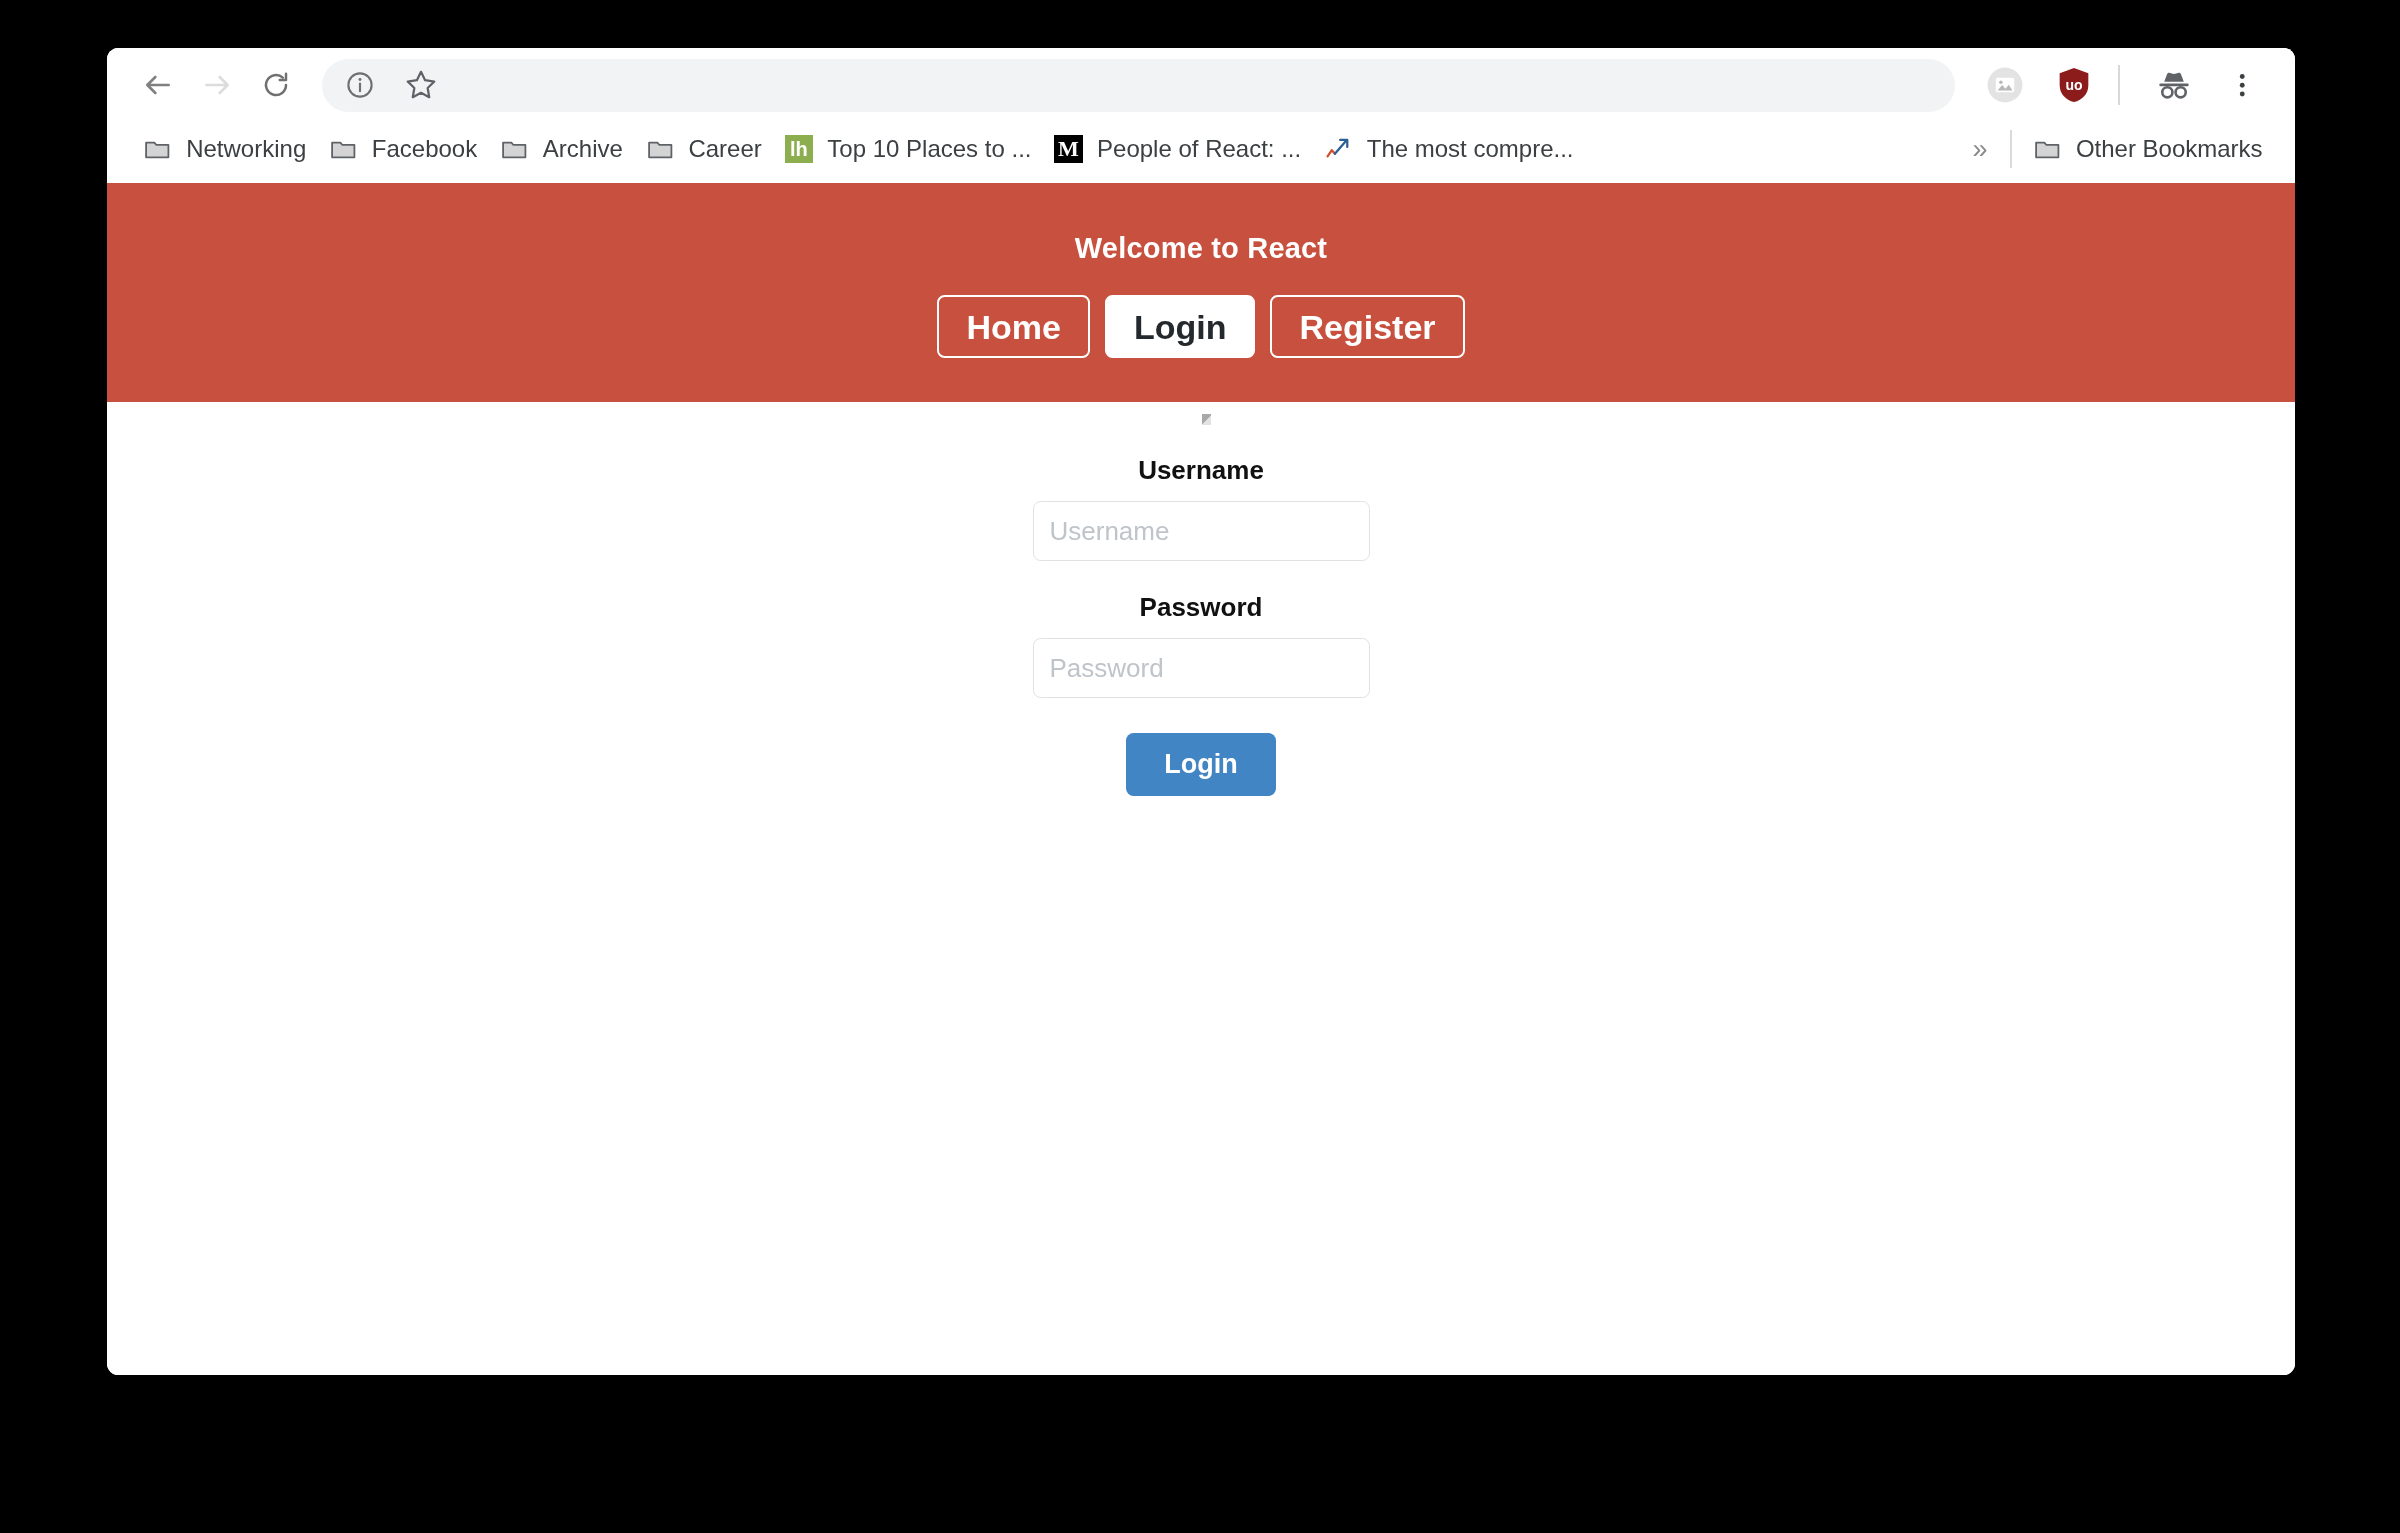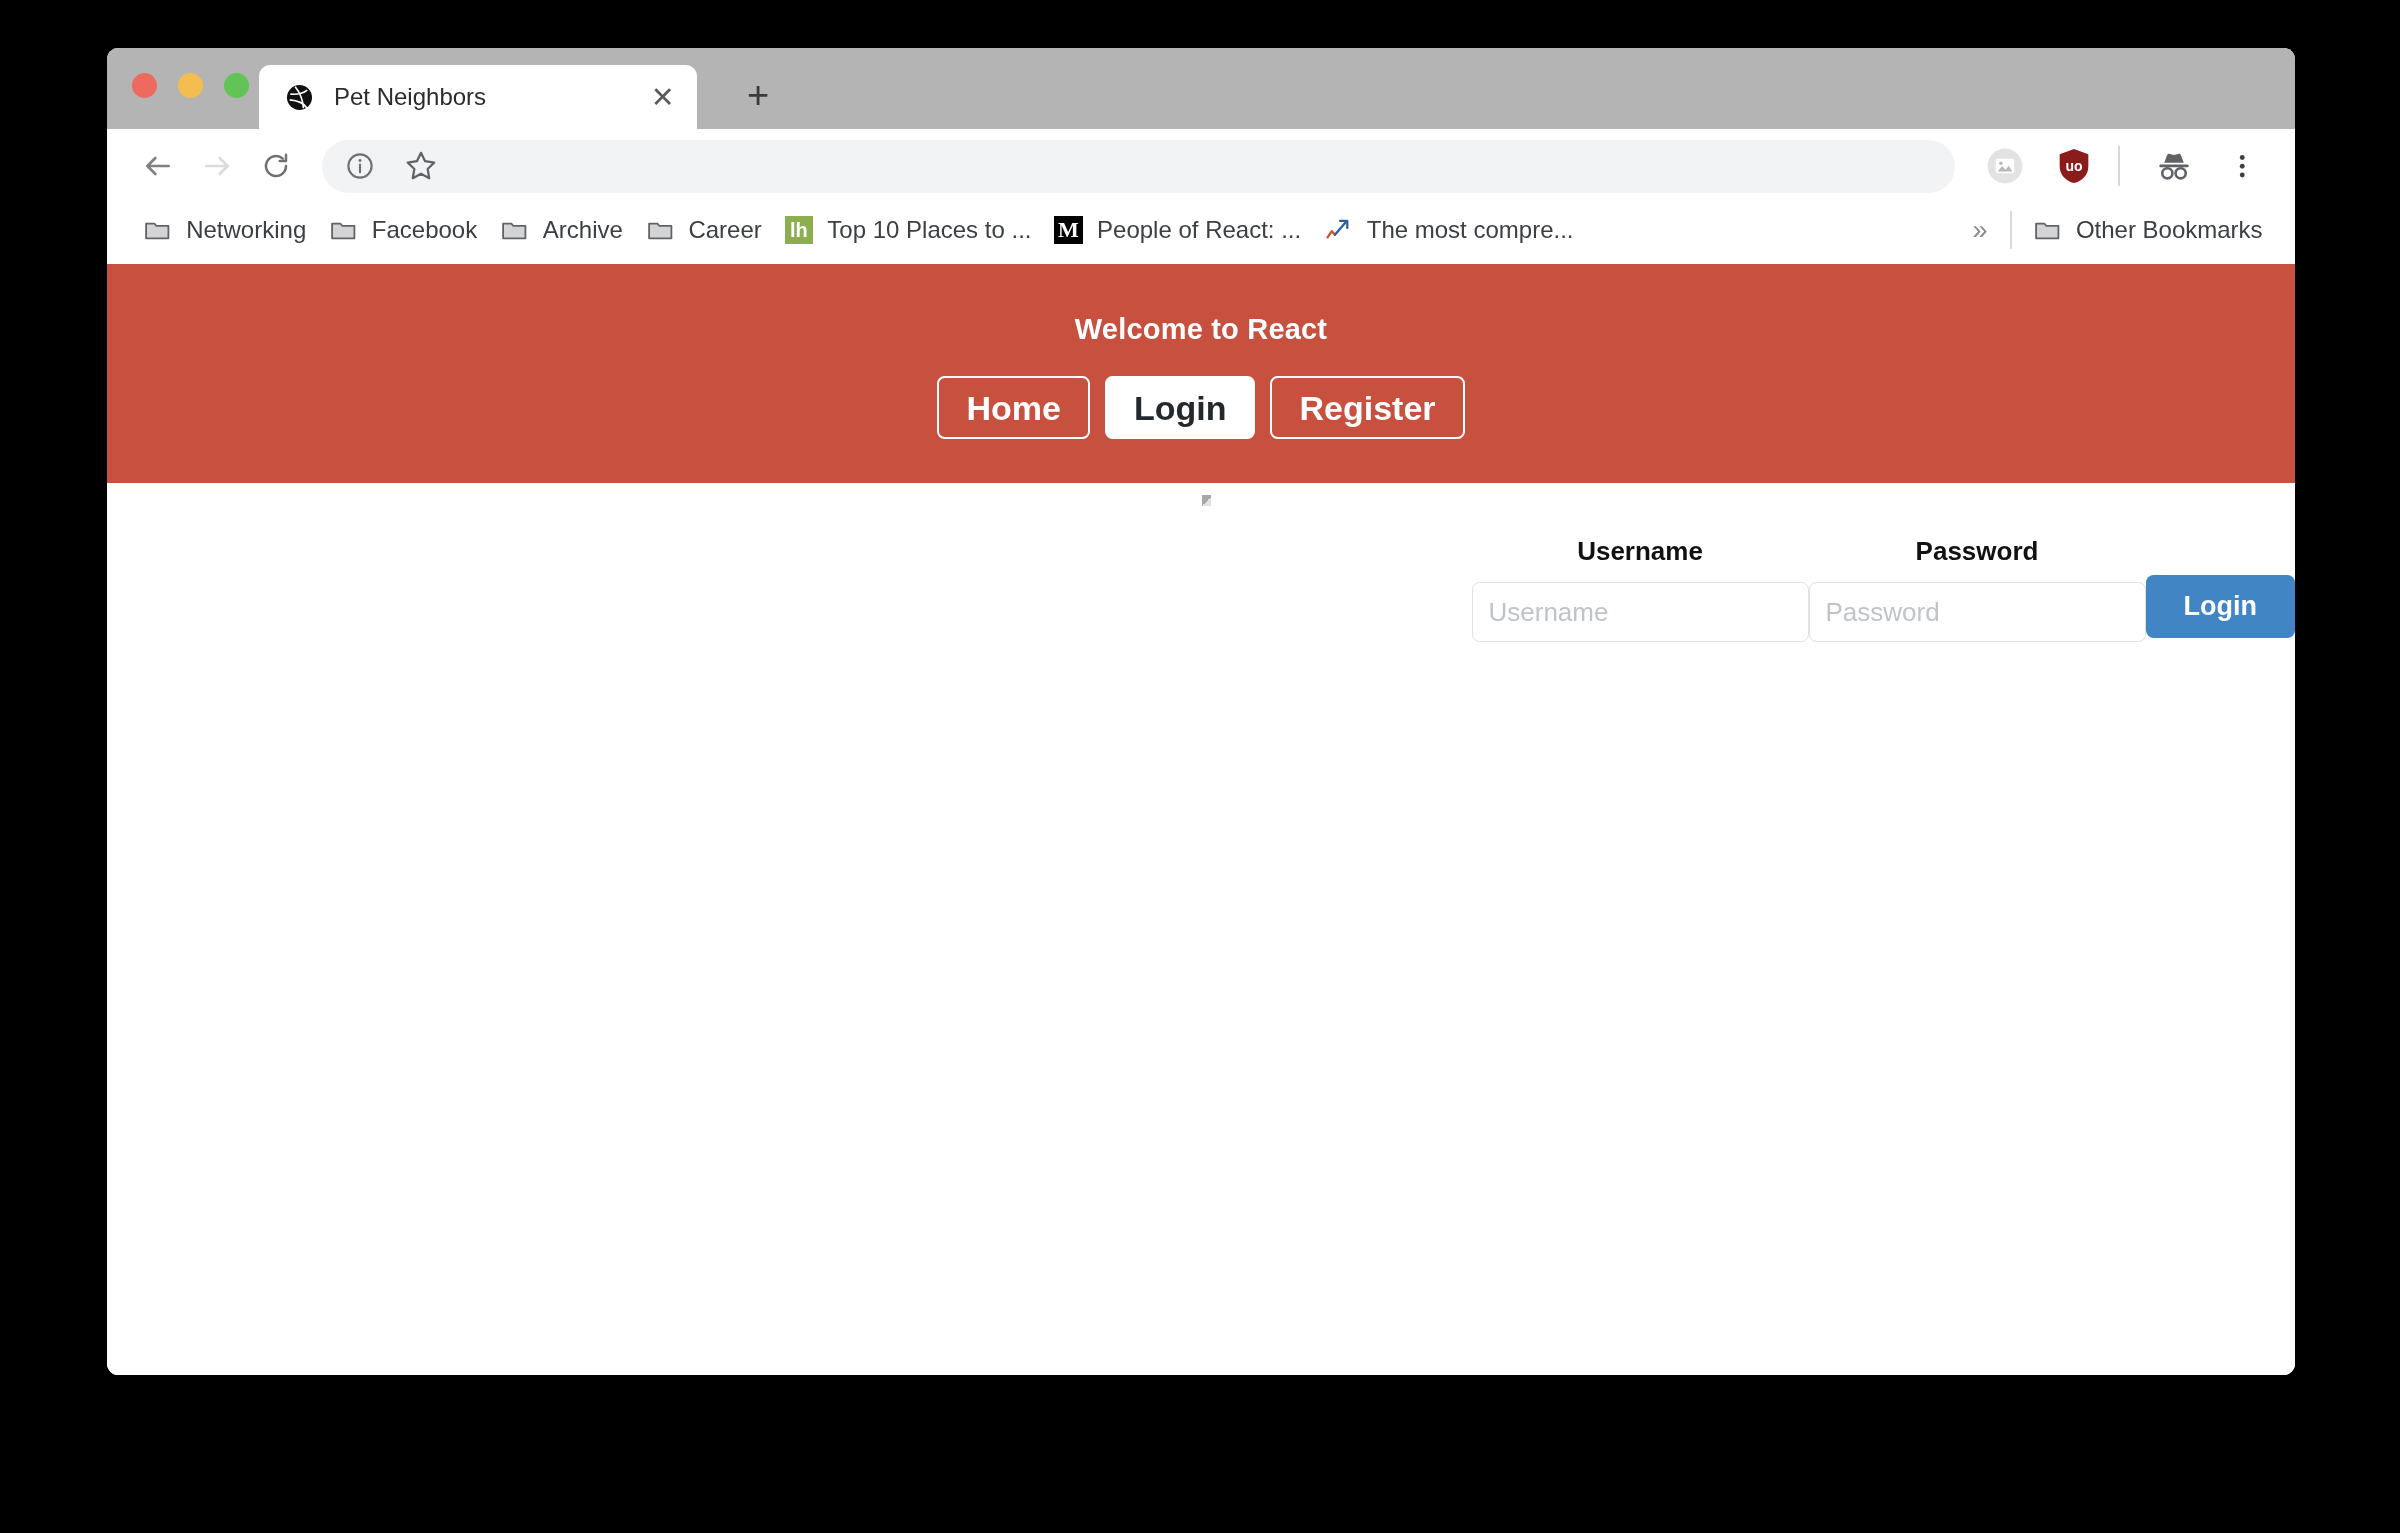--- a/index.html
+++ b/index.html
@@ -272,23 +272,22 @@
     left: 1095px;
     top: 12.4px;
     width: 8.6px; height: 10.5px;
     background: linear-gradient(135deg, #a8a8a8 0 55%, #e2e2e2 55% 100%);
   }
 
   .form-area {
     position: relative;
     padding-top: 53px;
     display: flex;
-    flex-direction: row;
-    align-items: center;
-    justify-content: flex-end;
+    flex-direction: column;
+    align-items: center;
   }
   .field-block {
     width: 337px;
     display: flex;
     flex-direction: column;
     align-items: center;
   }
   .field-label {
     font-size: 26px;
     font-weight: 700;
@@ -320,38 +319,20 @@
     font-family: "Liberation Sans", sans-serif;
     padding: 18px 38px;
     line-height: 1;
   }
 </style>
 </head>
 <body>
 
 <div class="browser-window">
 
-  <div class="titlebar">
-    <div class="traffic-lights">
-      <div class="tl-dot tl-red"></div>
-      <div class="tl-dot tl-yellow"></div>
-      <div class="tl-dot tl-green"></div>
-    </div>
-
-    <div class="tab">
-      <svg class="tab-favicon" viewBox="0 0 28 28">
-        <circle cx="14" cy="14" r="13" fill="#111111"></circle>
-        <path d="M4.5 10.5c7 0.6 13.5-1 17.5-4.2M3.8 16.5c7.5 0.6 14.5 3.2 18 8.3M9.5 2.8c5 6 8 13.5 8.6 22.3" stroke="#ffffff" stroke-width="1.7" fill="none"></path>
-      </svg>
-      <span class="tab-title">Pet Neighbors</span>
-      <span class="tab-close">✕</span>
-    </div>
-
-    <div class="new-tab">+</div>
-  </div>
 
   <div class="toolbar">
     <div class="nav-btn">
       <svg width="32" height="32" viewBox="0 0 24 24">
         <path d="M20 12H4M10 6l-6 6 6 6" stroke="#808080" stroke-width="2" fill="none" stroke-linecap="round" stroke-linejoin="round"></path>
       </svg>
     </div>
     <div class="nav-btn">
       <svg width="32" height="32" viewBox="0 0 24 24">
         <path d="M4 12h16M14 6l6 6-6 6" stroke="#dcdcdc" stroke-width="2" fill="none" stroke-linecap="round" stroke-linejoin="round"></path>

